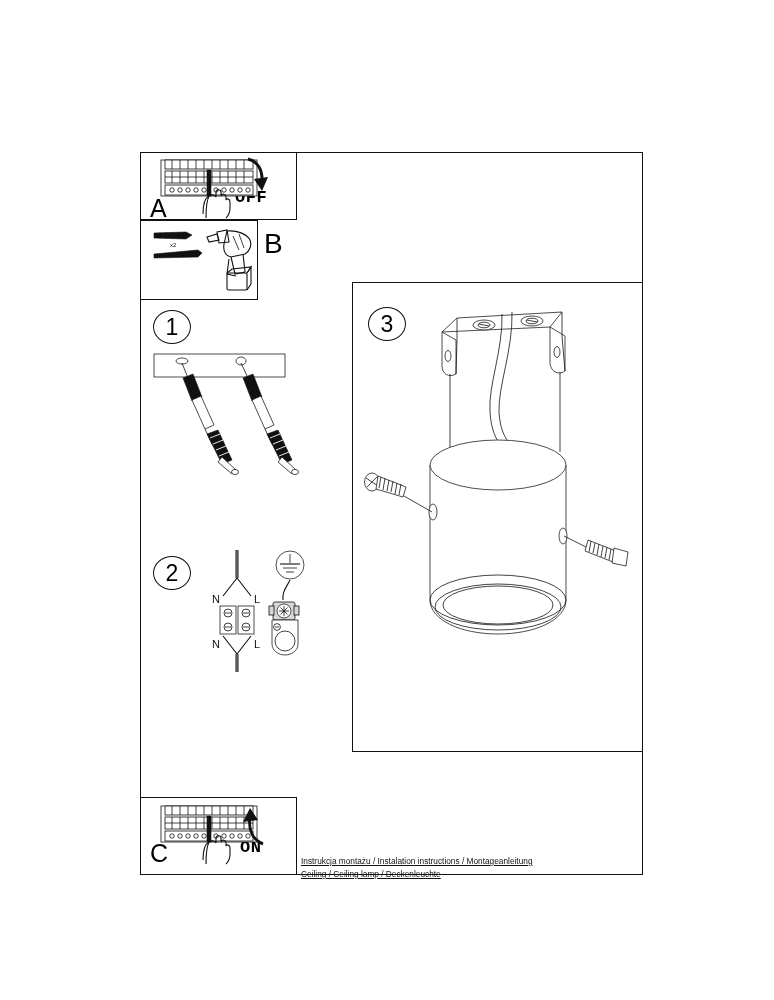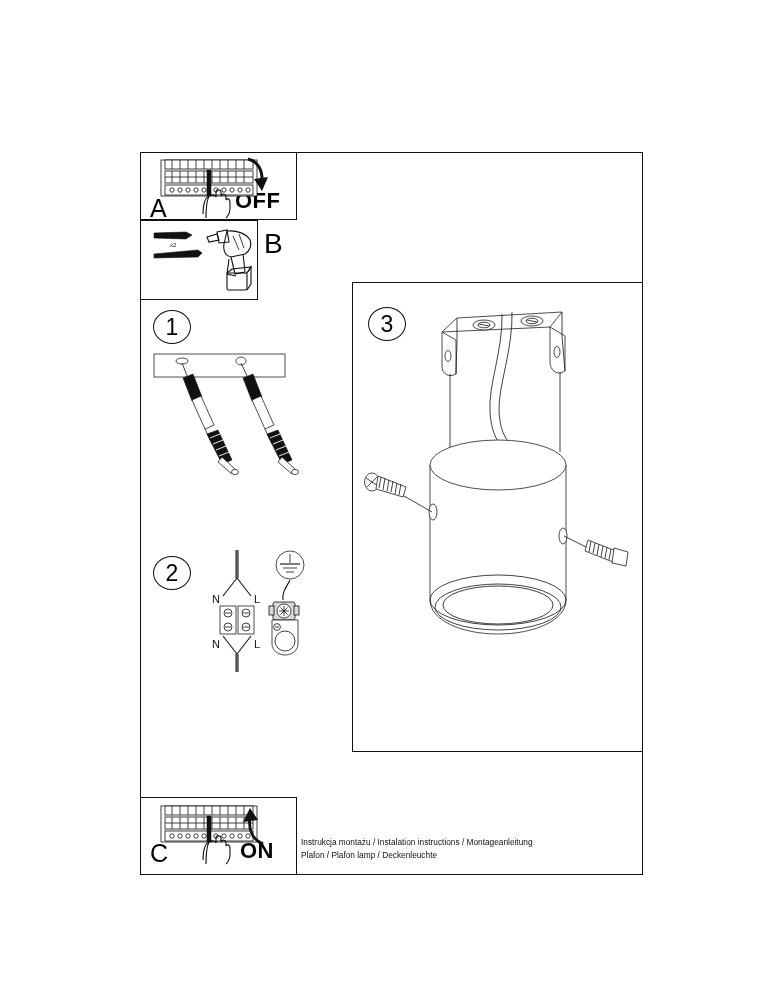--- a/index.html
+++ b/index.html
@@ -12,37 +12,37 @@
   
   .box{position:absolute;border:1.4px solid #111;box-sizing:border-box;background:#fff;}
 
   .panelA{left:140px;top:152px;width:157px;height:68px;}
   .panelB{left:140px;top:220px;width:118px;height:80px;}
   .panel3{left:352px;top:282px;width:291px;height:470px;}
   .panelC{left:140px;top:797px;width:157px;height:78px;}
 
   
   .big-letter{position:absolute;font-size:25px;line-height:1;font-weight:400;font-family:"Liberation Sans",sans-serif;}
-  .word{position:absolute;font-size:22px;font-weight:700;letter-spacing:.5px;font-family:Liberation Sans, sans-serif;}
+  .word{position:absolute;font-size:17px;font-weight:700;letter-spacing:.5px;font-family:Liberation Mono, monospace;}
 
   .letterA{left:150px;top:196px;}
   .letterB{left:264px;top:230px;font-size:28px;}
   .letterC{left:150px;top:841px;}
   .wordOFF{left:235px;top:188px;}
   .wordON{left:240px;top:838px;}
 
   
   .step-circle{position:absolute;width:38px;height:34px;border:1.6px solid #111;border-radius:50%;box-sizing:border-box;
                display:flex;align-items:center;justify-content:center;font-size:23px;background:#fff;}
   .circle1{left:153px;top:310px;}
   .circle2{left:153px;top:556px;}
   .circle3{left:368px;top:307px;}
 
   
-  .footer{position:absolute;left:301px;top:836px;font-size:8.3px;line-height:13px;color:#111;white-space:nowrap;}
+  .footer{position:absolute;left:301px;top:855px;font-size:8.3px;line-height:13px;color:#111;white-space:nowrap;text-decoration:underline;}
 
   
   .svg-abs{position:absolute;}
 
   svg{display:block;overflow:visible;}
   .ln{fill:none;stroke:#111;stroke-width:1.1;}
   .ln-thin{fill:none;stroke:#111;stroke-width:.8;}
   .fill-dark{fill:#111;stroke:#111;stroke-width:.6;}
   .fill-w-thin{fill:#fff;stroke:#111;stroke-width:.75;}
   .fill-g{fill:#d8d8d8;stroke:#111;stroke-width:.8;}
@@ -420,16 +420,16 @@
 
   <div class="svg-abs" style="left:239px;top:806px;">
     <svg width="34" height="40" viewBox="0 0 34 40">
       <path d="M24 38 C14 34 9 24 11 10" class="ln" style="stroke-width:3"></path>
       <path d="M4 16 L11 2 L19 14 Z" fill="#111"></path>
     </svg>
   </div>
 
   <div class="footer">
     <div>Instrukcja montażu / Instalation instructions / Montageanleitung</div>
-    <div>Plafon / Plafon lamp / Deckenleuchte</div>
+    <div>Ceiling / Ceiling lamp / Deckenleuchte</div>
   </div>
 
 </div>
 
 </body></html>

